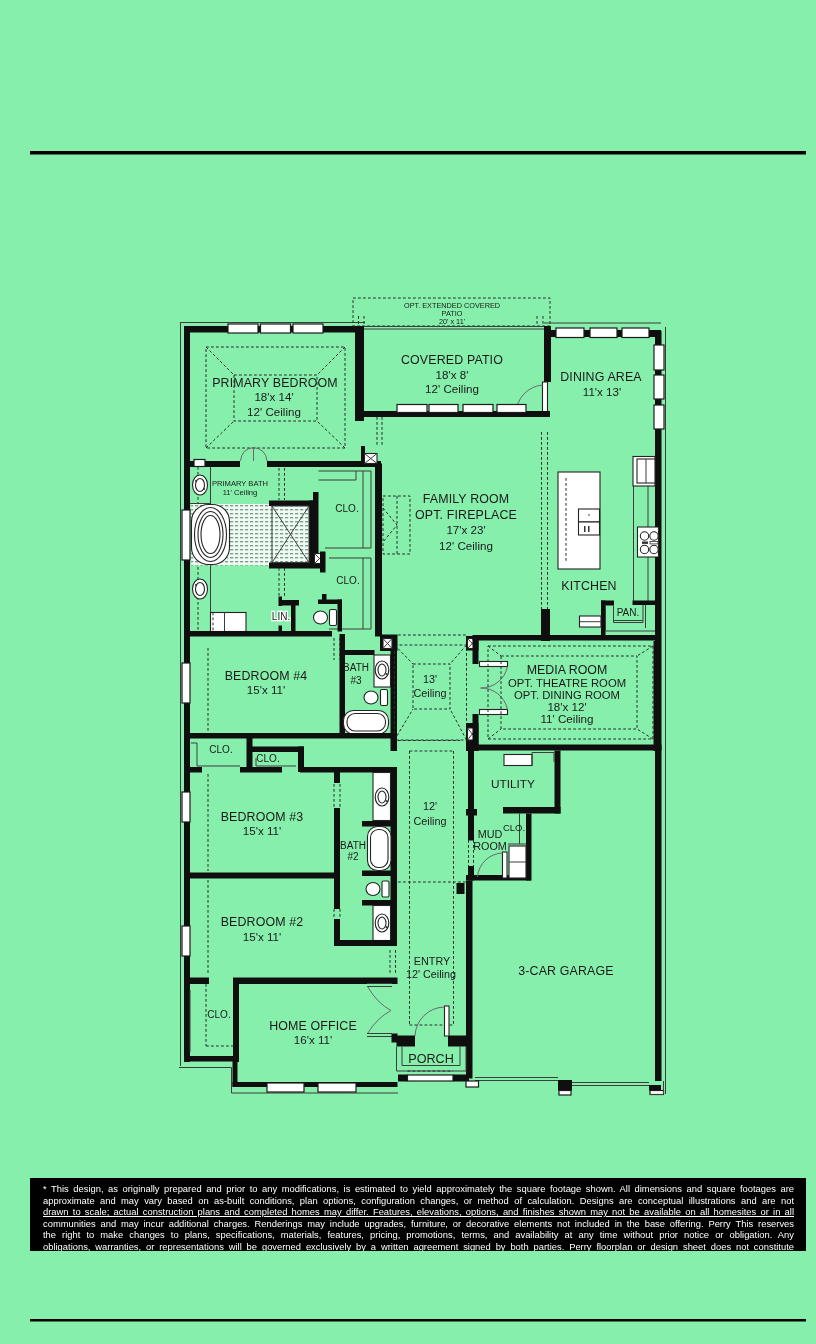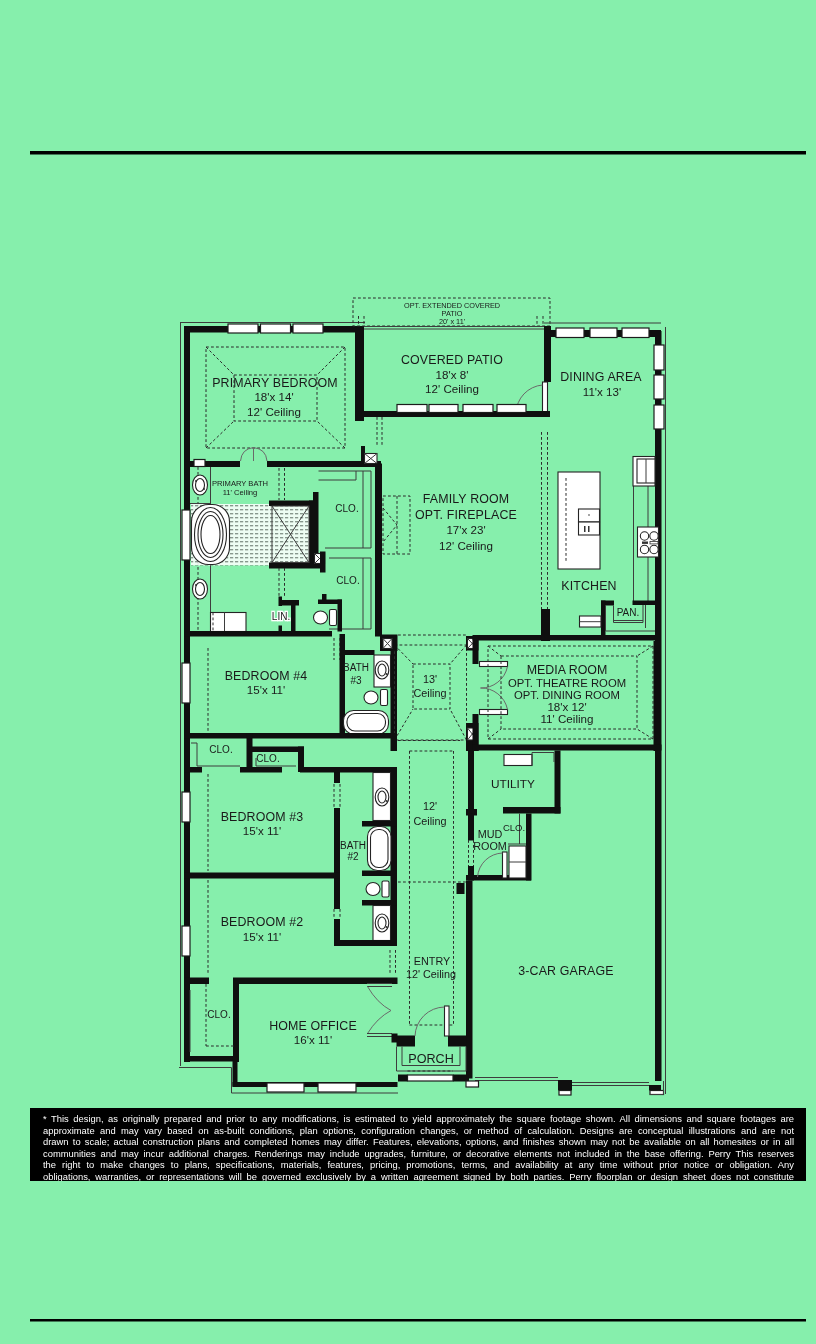--- a/index.html
+++ b/index.html
@@ -711,23 +711,23 @@
 <line class="tl" x1="572" y1="1082.5" x2="649" y2="1082.5"></line>
 <line class="tl" x1="572" y1="1085.5" x2="649" y2="1085.5"></line>
 <rect class="w" x="649" y="1085" width="12" height="5.5"></rect>
 <rect class="win" x="466" y="1081" width="12.5" height="6"></rect>
 <rect class="win" x="559" y="1090.5" width="12" height="4.5"></rect>
 <rect class="win" x="650" y="1090.5" width="13.5" height="4"></rect>
 <polyline class="tl" points="663.5,1081 663.5,1094.5 650,1094.5"></polyline>
 </g>
 </svg>
 
-<div style="position:absolute;left:30px;top:1108px;width:776px;height:73px;background:#000;overflow:hidden;">
+<div style="position:absolute;left:30px;top:1178px;width:776px;height:73px;background:#000;overflow:hidden;">
 <div style="color:#fff;font-size:9.4px;line-height:11.55px;padding:5px 12px 0 13px;">
 <div style="text-align:justify;text-align-last:justify;">* This design, as originally prepared and prior to any modifications, is estimated to yield approximately the square footage shown. All dimensions and square footages are</div>
 <div style="text-align:justify;text-align-last:justify;">approximate and may vary based on as-built conditions, plan options, configuration changes, or method of calculation. Designs are conceptual illustrations and are not</div>
-<div style="text-align:justify;text-align-last:justify;">drawn to scale; actual construction plans and completed homes may differ. Features, elevations, options, and finishes shown may not be available on all homesites or in all</div>
+<div style="text-align:justify;text-align-last:justify;text-decoration:underline;">drawn to scale; actual construction plans and completed homes may differ. Features, elevations, options, and finishes shown may not be available on all homesites or in all</div>
 <div style="text-align:justify;text-align-last:justify;">communities and may incur additional charges. Renderings may include upgrades, furniture, or decorative elements not included in the base offering. Perry This reserves</div>
 <div style="text-align:justify;text-align-last:justify;">the right to make changes to plans, specifications, materials, features, pricing, promotions, terms, and availability at any time without prior notice or obligation. Any</div>
 <div style="text-align:justify;text-align-last:justify;">obligations, warranties, or representations will be governed exclusively by a written agreement signed by both parties. Perry floorplan or design sheet does not constitute</div>
 </div>
 </div>
 </div>
 
 </body></html>

